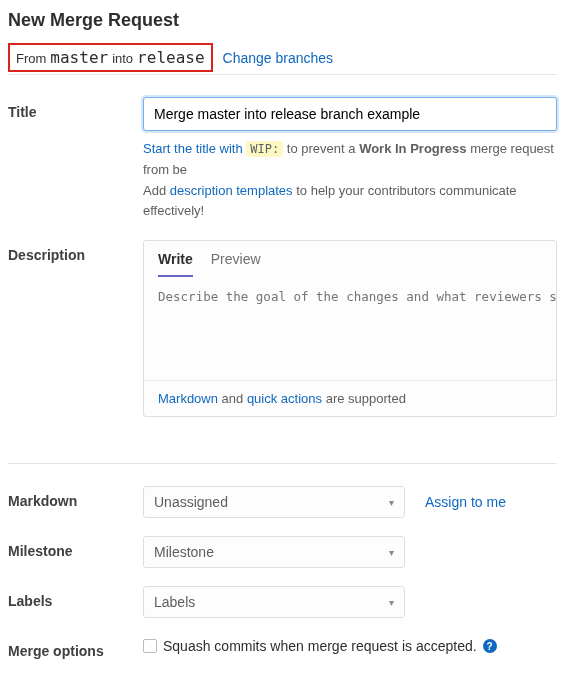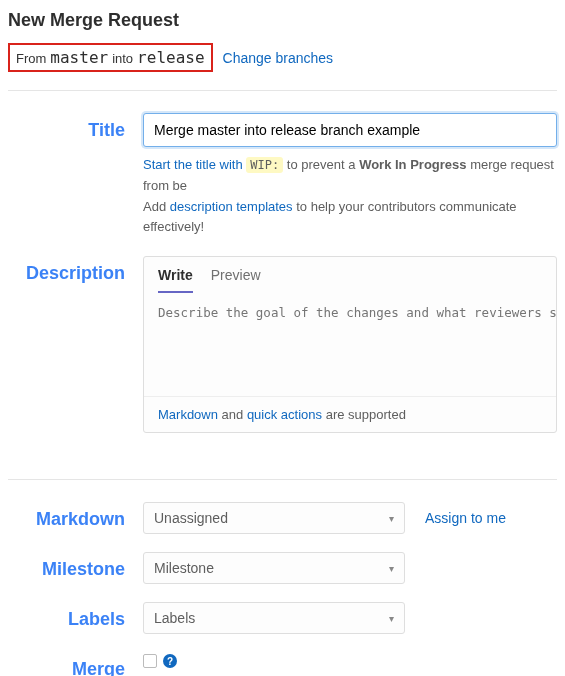--- a/index.html
+++ b/index.html
@@ -15,21 +15,21 @@
   h1.page-title {
     font-size: 18px;
     font-weight: 700;
     margin: 2px 0 12px 0;
     color: #2e2e2e;
   }
   .branch-row {
     display: flex;
     align-items: center;
     gap: 10px;
-    margin-bottom: 18px;
+    margin-bottom: 2px;
   }
   .branch-box {
     border: 2px solid #d9231b;
     padding: 3px 6px;
     font-size: 13px;
     color: #333;
     display: inline-flex;
     align-items: baseline;
     gap: 4px;
   }
@@ -45,26 +45,26 @@
     margin: 0 0 22px 0;
   }
   .form-row {
     display: flex;
     align-items: flex-start;
     margin-bottom: 18px;
   }
   .form-label {
     width: 135px;
     flex-shrink: 0;
-    text-align: right;
+    text-align: left;
     padding-right: 18px;
     padding-top: 7px;
     font-weight: 700;
-    font-size: 18px;
-    color: #3b82f6;
+    font-size: 14px;
+    color: #404040;
   }
   .form-field { flex: 1; min-width: 0; }
   .title-input {
     width: 100%;
     padding: 8px 10px;
     border: 1px solid #73afea;
     border-radius: 3px;
     font-size: 14px;
     box-shadow: 0 0 0 2px rgba(115,175,234,0.3);
     outline: none;
@@ -246,16 +246,17 @@
       <span class="chev">▾</span>
     </div>
   </div>
 </div>
 
 <div class="form-row">
   <div class="form-label">Merge options</div>
   <div class="form-field">
     <div class="checkbox-row">
       <span class="checkbox-box"></span>
+      <span>Squash commits when merge request is accepted.</span>
       <span class="help-icon">?</span>
     </div>
   </div>
 </div>
 
 </body></html>

